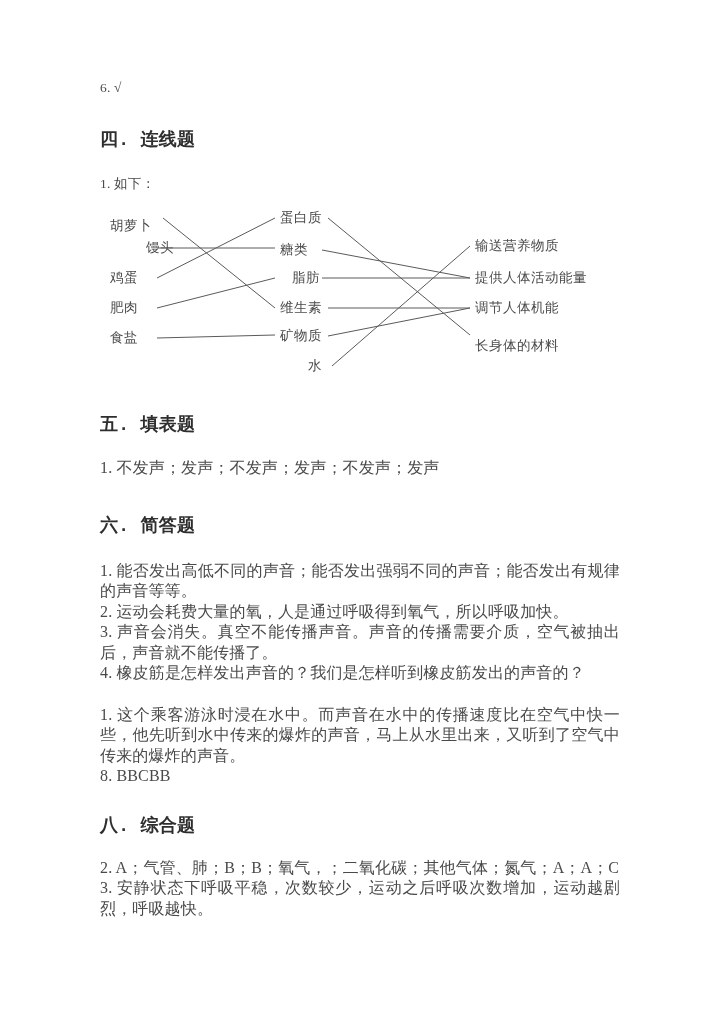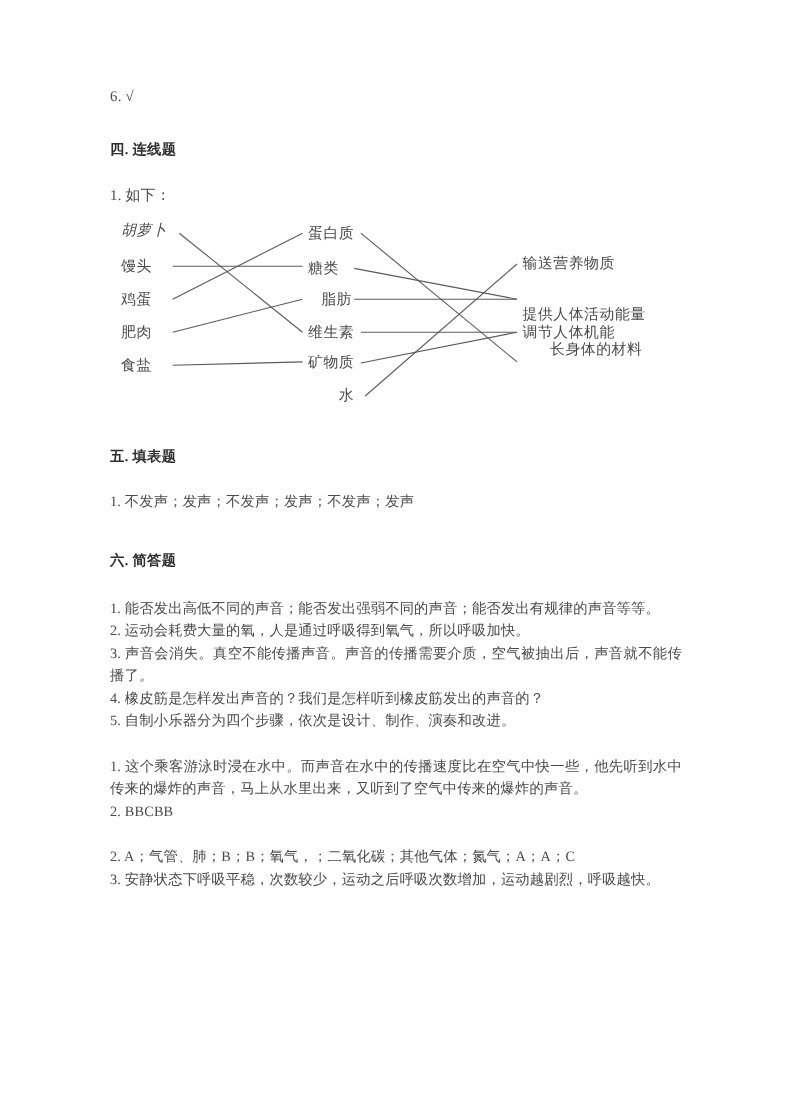--- a/index.html
+++ b/index.html
@@ -24,32 +24,32 @@
   }
 
   .ans-line {
     font-size: 13.5px;
     line-height: 20px;
     color: #4a4a4a;
     letter-spacing: 0.2px;
   }
 
   .section-title {
-    font-family: Liberation Serif, serif;
+    font-family: Liberation Mono, monospace;
     font-weight: bold;
-    font-size: 13px;
+    font-size: 18px;
     color: #2e2e2e;
     letter-spacing: 0.3px;
   }
 
   .sec-head-1 { margin-top: 29px; }
   .sec-body-1 { margin-top: 23px; }
 
   .para {
-    font-size: 13px;
+    font-size: 16px;
     line-height: 20.5px;
     color: #4a4a4a;
     letter-spacing: 0.15px;
     text-align: justify;
   }
   .para p { margin: 0; }
 
   
   .match-wrap {
     position: relative;
@@ -100,57 +100,57 @@
 
           <line x1="228" y1="10" x2="370" y2="127"></line>
           <line x1="222" y1="42" x2="370" y2="70"></line>
           <line x1="222" y1="70" x2="370" y2="70"></line>
           <line x1="228" y1="100" x2="370" y2="100"></line>
           <line x1="228" y1="128" x2="370" y2="100"></line>
           <line x1="232" y1="158" x2="370" y2="38"></line>
         </g>
       </svg>
 
-      <div class="mlabel col-left" style="top:0;font-style:italic;">胡萝卜</div>
-      <div class="mlabel col-left" style="top:32px;">馒头</div>
+      <div class="mlabel col-left" style="top:10px;">胡萝卜</div>
+      <div class="mlabel col-left" style="top:32px;margin-left:36px;">馒头</div>
       <div class="mlabel col-left" style="top:62px;">鸡蛋</div>
       <div class="mlabel col-left" style="top:92px;">肥肉</div>
       <div class="mlabel col-left" style="top:122px;text-align:center;">食盐</div>
 
       <div class="mlabel col-mid" style="top:2px;">蛋白质</div>
       <div class="mlabel col-mid" style="top:34px;">糖类</div>
       <div class="mlabel col-mid" style="top:62px;margin-left:12px;">脂肪</div>
       <div class="mlabel col-mid" style="top:92px;">维生素</div>
       <div class="mlabel col-mid" style="top:120px;">矿物质</div>
       <div class="mlabel col-water" style="top:150px;">水</div>
 
       <div class="mlabel col-right" style="top:30px;">输送营养物质</div>
-      <div class="mlabel col-right" style="top:76px;">提供人体活动能量</div>
+      <div class="mlabel col-right" style="top:62px;">提供人体活动能量</div>
       <div class="mlabel col-right" style="top:92px;">调节人体机能</div>
-      <div class="mlabel col-right" style="top:108px;margin-left:25px;">长身体的材料</div>
+      <div class="mlabel col-right" style="top:130px;">长身体的材料</div>
     </div>
 
     <div class="section-title" style="margin-top:14px;">五. 填表题</div>
     <div class="para" style="margin-top:22px;">
       <p>1. 不发声；发声；不发声；发声；不发声；发声</p>
     </div>
 
     <div class="section-title" style="margin-top:34px;">六. 简答题</div>
     <div class="para" style="margin-top:24px;">
       <p>1. 能否发出高低不同的声音；能否发出强弱不同的声音；能否发出有规律的声音等等。</p>
       <p>2. 运动会耗费大量的氧，人是通过呼吸得到氧气，所以呼吸加快。</p>
       <p>3. 声音会消失。真空不能传播声音。声音的传播需要介质，空气被抽出后，声音就不能传播了。</p>
       <p>4. 橡皮筋是怎样发出声音的？我们是怎样听到橡皮筋发出的声音的？</p>
-      <p>5. 自制小乐器分为四个步骤，依次是设计、制作、演奏和改进。</p>
     </div>
 
     <div class="para" style="margin-top:21px;">
       <p>1. 这个乘客游泳时浸在水中。而声音在水中的传播速度比在空气中快一些，他先听到水中传来的爆炸的声音，马上从水里出来，又听到了空气中传来的爆炸的声音。</p>
-      <p>2. BBCBB</p>
+      <p>8. BBCBB</p>
     </div>
 
+    <div class="section-title" style="margin-top:26px;">八. 综合题</div>
     <div class="para" style="margin-top:21px;">
       <p>2. A；气管、肺；B；B；氧气，；二氧化碳；其他气体；氮气；A；A；C</p>
       <p>3. 安静状态下呼吸平稳，次数较少，运动之后呼吸次数增加，运动越剧烈，呼吸越快。</p>
     </div>
 
   </div>
 </div>
 
 </body></html>

